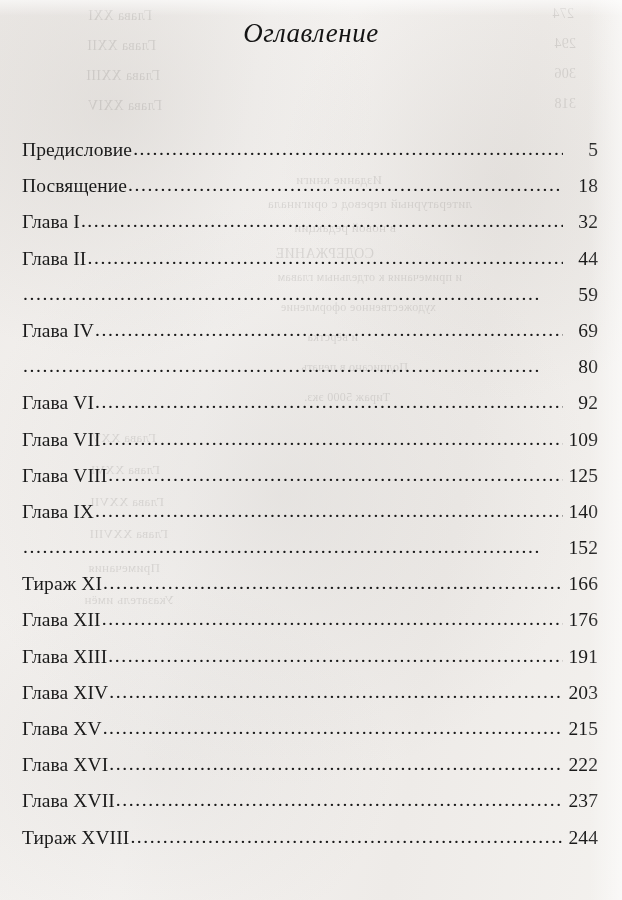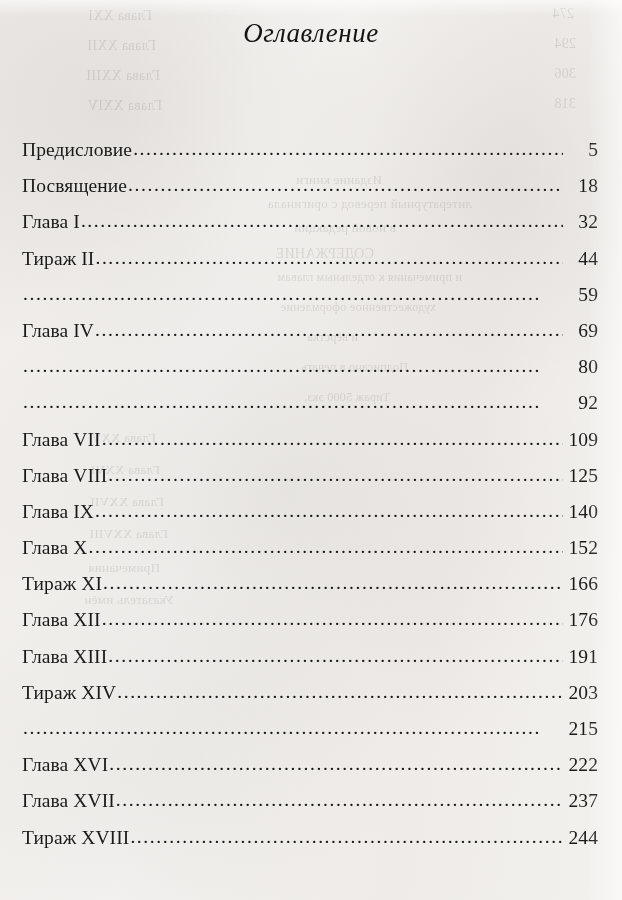--- a/index.html
+++ b/index.html
@@ -160,82 +160,83 @@
           <span class="toc-label">Посвящение</span>
           <span class="toc-leader">................................................................................</span>
           <span class="toc-page">18</span>
         </div>
         <div class="toc-row">
           <span class="toc-label">Глава I</span>
           <span class="toc-leader">................................................................................</span>
           <span class="toc-page">32</span>
         </div>
         <div class="toc-row">
-          <span class="toc-label">Тираж II</span>
+          <span class="toc-label">Глава II</span>
           <span class="toc-leader">................................................................................</span>
           <span class="toc-page">44</span>
         </div>
         <div class="toc-row">
           <span class="toc-leader">................................................................................</span>
           <span class="toc-page">59</span>
         </div>
         <div class="toc-row">
           <span class="toc-label">Глава IV</span>
           <span class="toc-leader">................................................................................</span>
           <span class="toc-page">69</span>
         </div>
         <div class="toc-row">
           <span class="toc-leader">................................................................................</span>
           <span class="toc-page">80</span>
         </div>
         <div class="toc-row">
+          <span class="toc-label">Глава VI</span>
           <span class="toc-leader">................................................................................</span>
           <span class="toc-page">92</span>
         </div>
         <div class="toc-row">
           <span class="toc-label">Глава VII</span>
           <span class="toc-leader">................................................................................</span>
           <span class="toc-page">109</span>
         </div>
         <div class="toc-row">
           <span class="toc-label">Глава VIII</span>
           <span class="toc-leader">................................................................................</span>
           <span class="toc-page">125</span>
         </div>
         <div class="toc-row">
           <span class="toc-label">Глава IX</span>
           <span class="toc-leader">................................................................................</span>
           <span class="toc-page">140</span>
         </div>
         <div class="toc-row">
-          <span class="toc-label">Глава X</span>
           <span class="toc-leader">................................................................................</span>
           <span class="toc-page">152</span>
         </div>
         <div class="toc-row">
           <span class="toc-label">Тираж XI</span>
           <span class="toc-leader">................................................................................</span>
           <span class="toc-page">166</span>
         </div>
         <div class="toc-row">
           <span class="toc-label">Глава XII</span>
           <span class="toc-leader">................................................................................</span>
           <span class="toc-page">176</span>
         </div>
         <div class="toc-row">
           <span class="toc-label">Глава XIII</span>
           <span class="toc-leader">................................................................................</span>
           <span class="toc-page">191</span>
         </div>
         <div class="toc-row">
-          <span class="toc-label">Тираж XIV</span>
+          <span class="toc-label">Глава XIV</span>
           <span class="toc-leader">................................................................................</span>
           <span class="toc-page">203</span>
         </div>
         <div class="toc-row">
+          <span class="toc-label">Глава XV</span>
           <span class="toc-leader">................................................................................</span>
           <span class="toc-page">215</span>
         </div>
         <div class="toc-row">
           <span class="toc-label">Глава XVI</span>
           <span class="toc-leader">................................................................................</span>
           <span class="toc-page">222</span>
         </div>
         <div class="toc-row">
           <span class="toc-label">Глава XVII</span>

